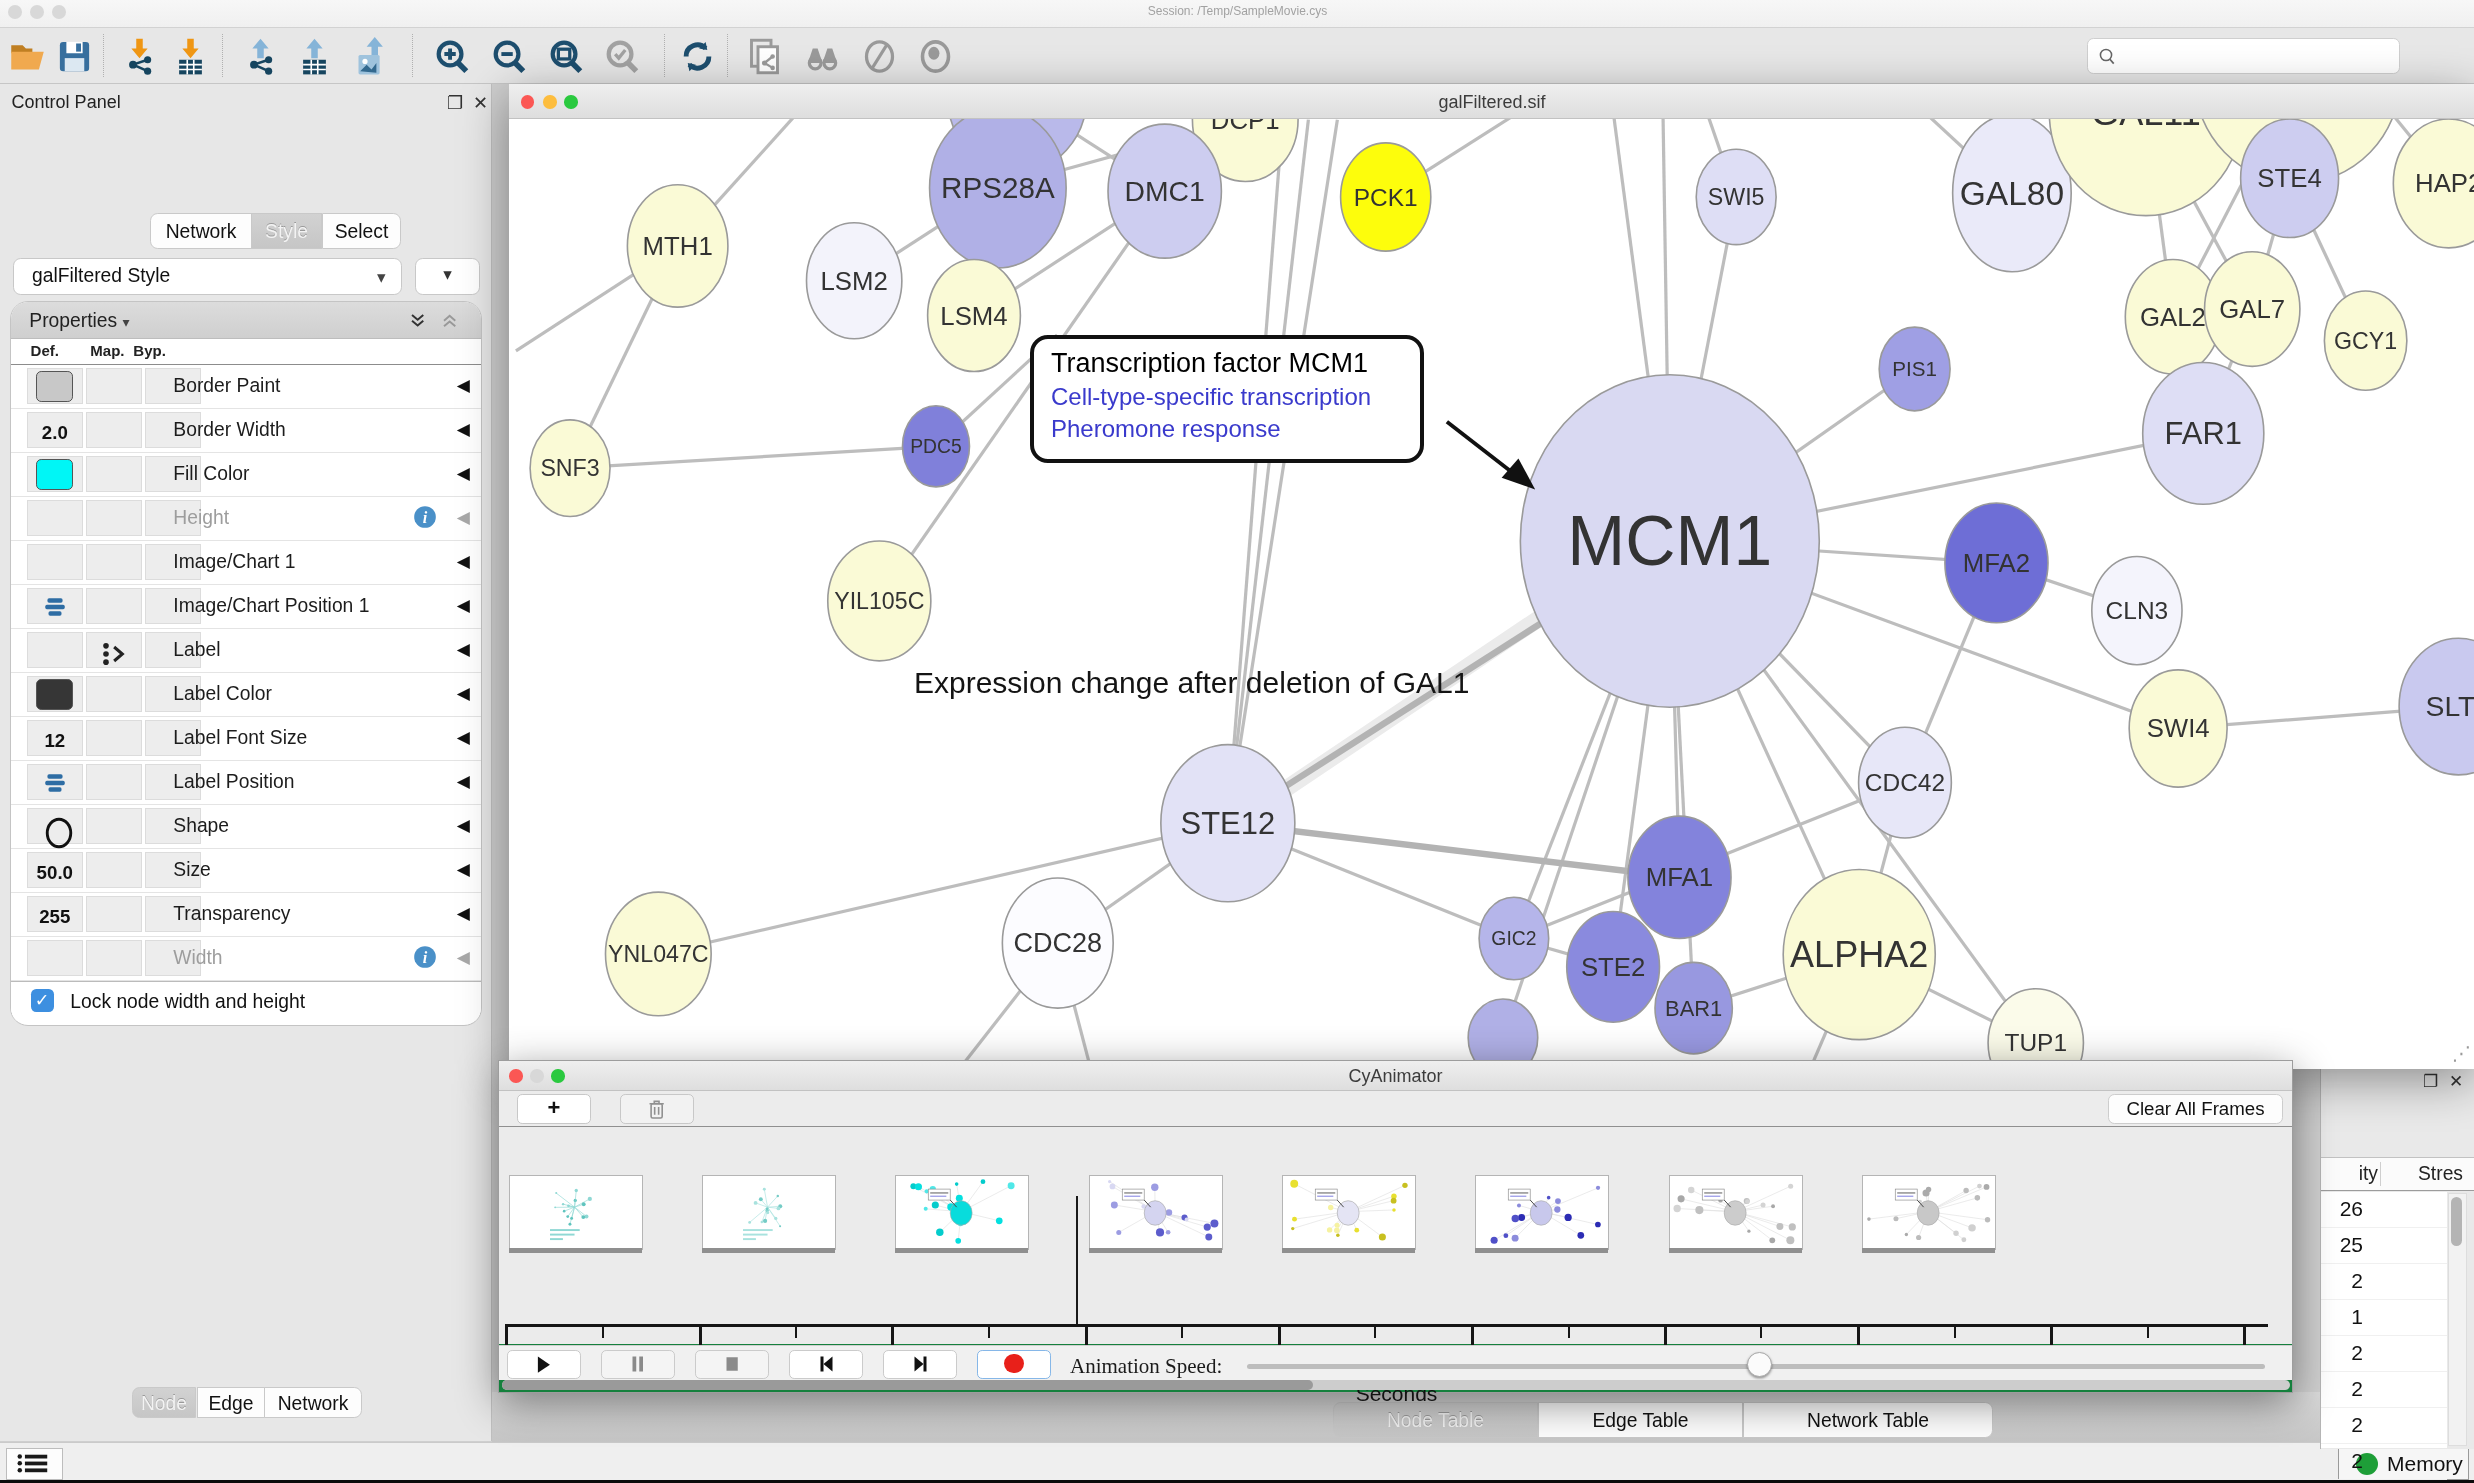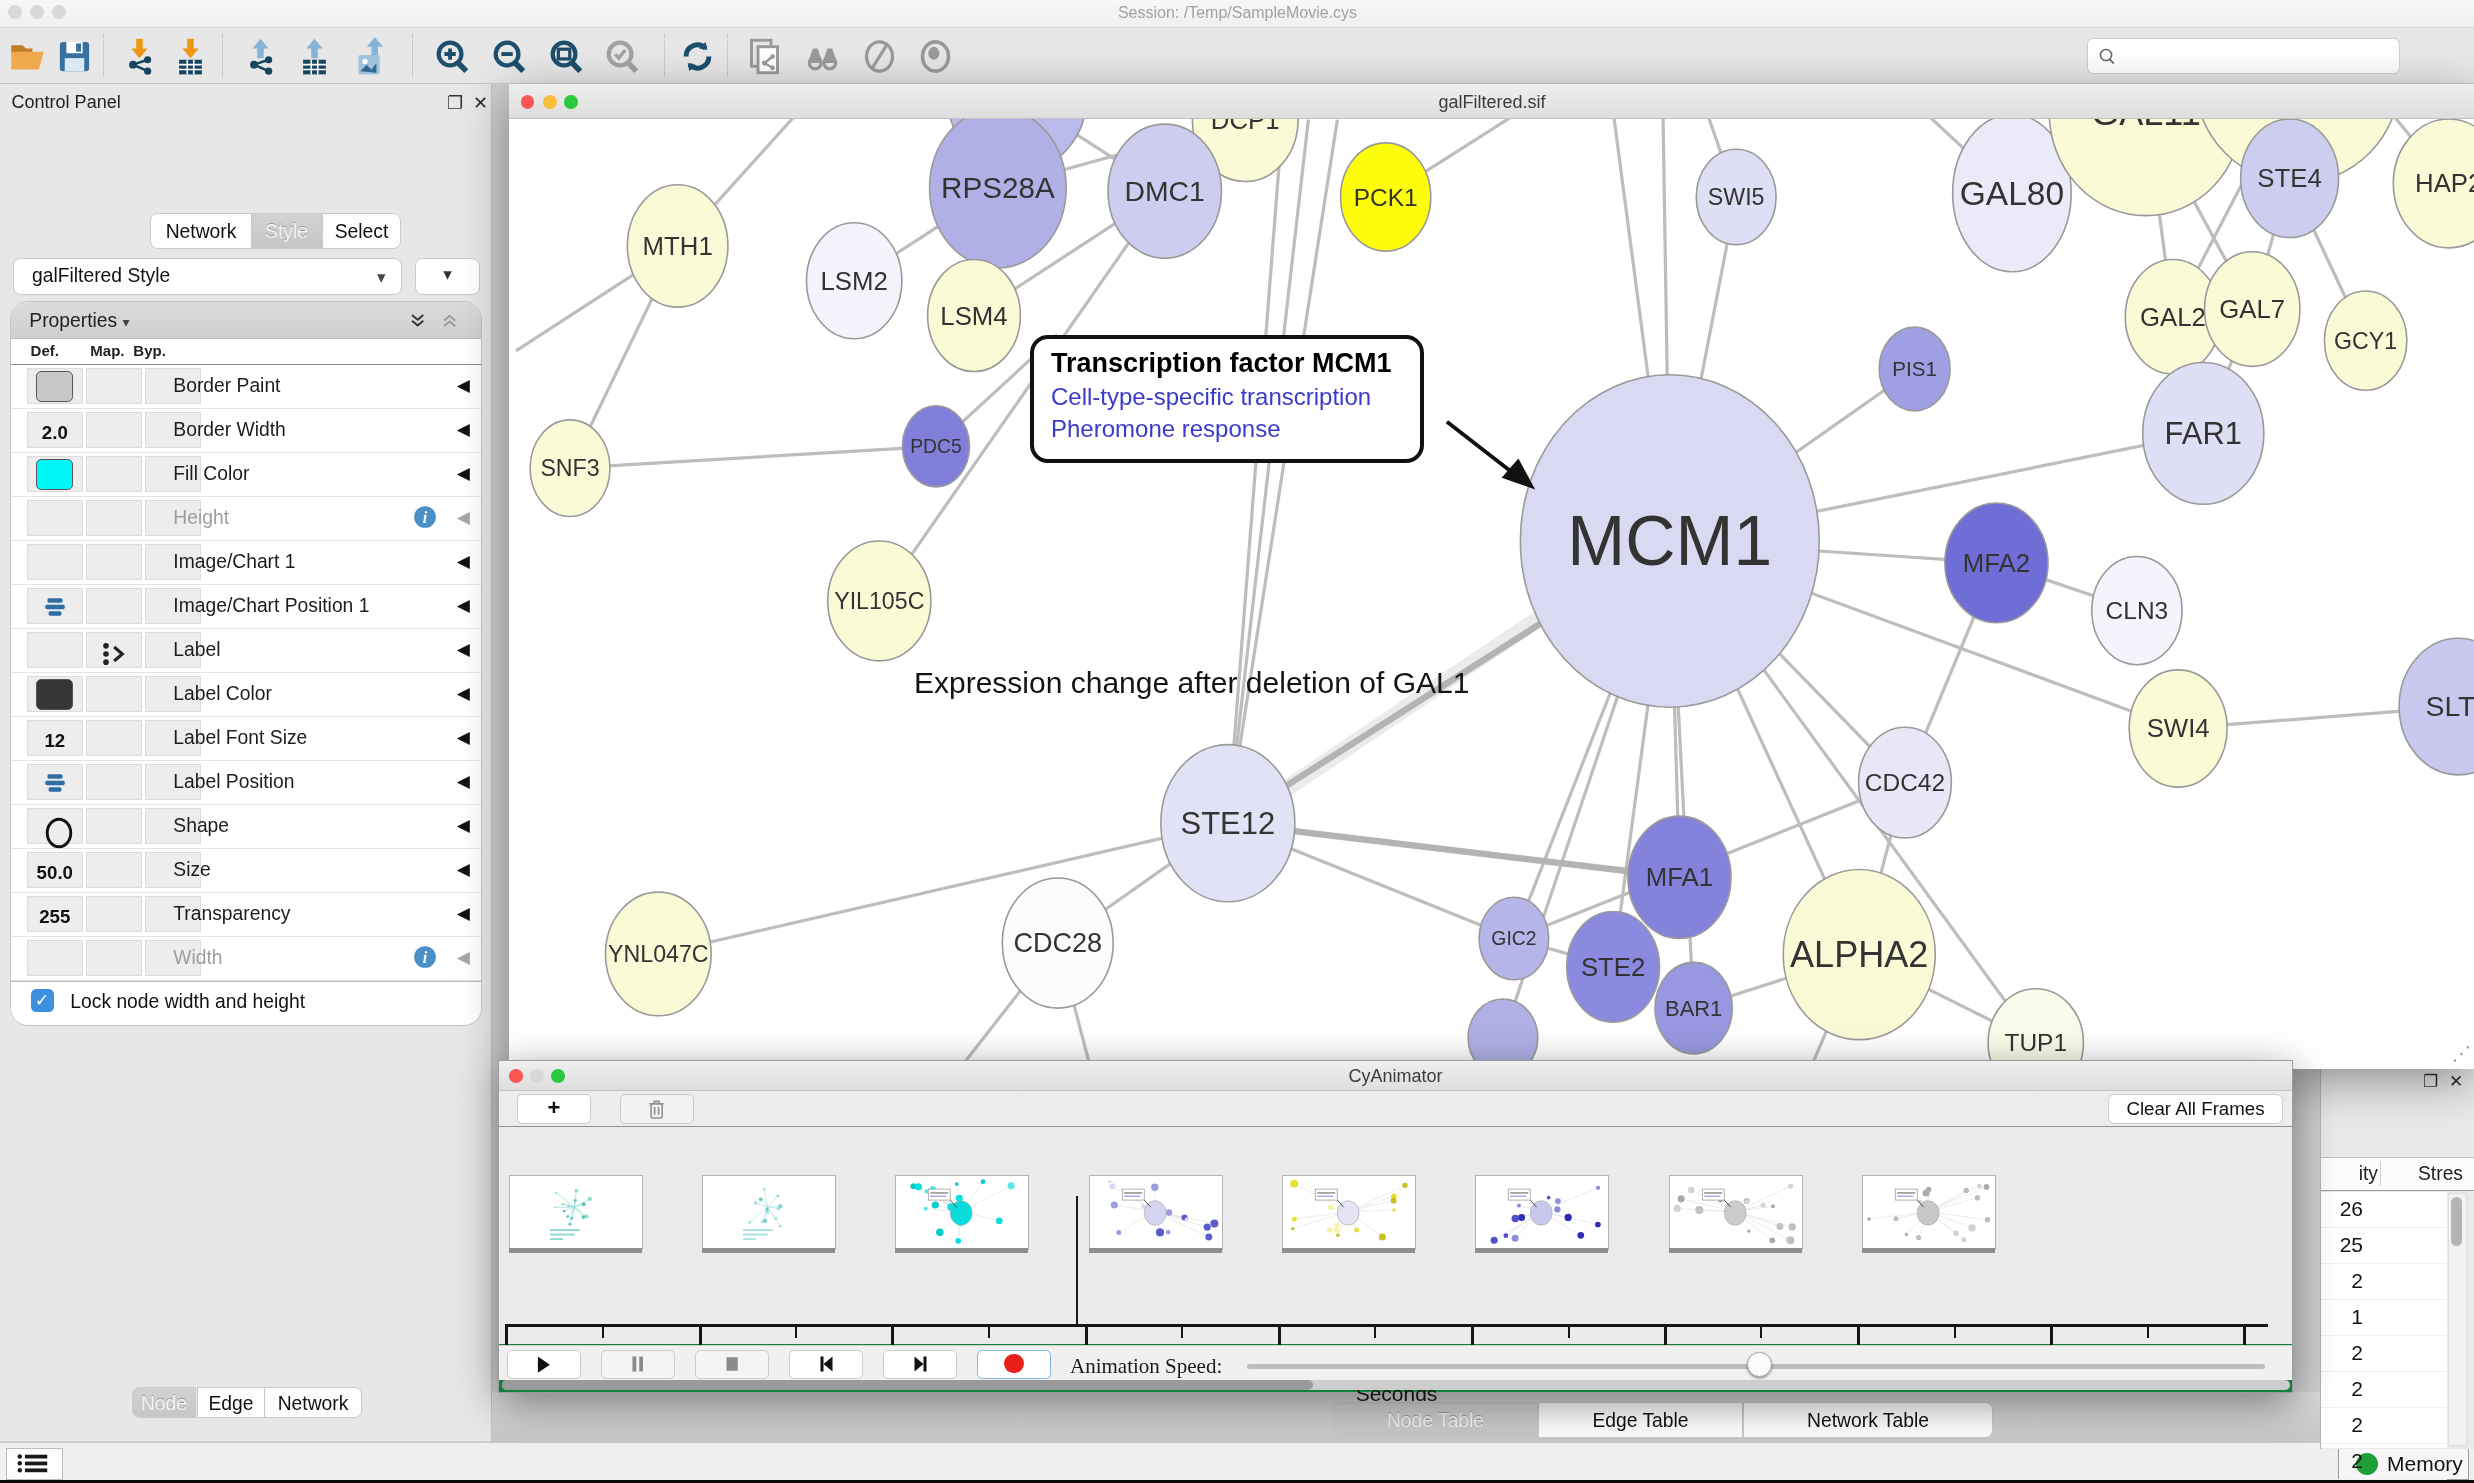--- a/index.html
+++ b/index.html
@@ -2,21 +2,21 @@
 <html style="font-size:10.3px"><head>
 <meta charset="utf-8">
 <style>
   html,body{margin:0;padding:0;background:#111;}
   #screen{position:relative;width:2475px;height:1484px;background:#cfcfcf;overflow:hidden;
           font-family:"Liberation Sans", sans-serif; -webkit-font-smoothing:antialiased;}
   .abs{position:absolute;}
   
   #menubar{left:0;top:0;width:2475px;height:27px;background:linear-gradient(#f7f7f7,#f0f0f0);border-bottom:1.3px solid #d2d2d2;}
   .graydot{width:14px;height:14px;border-radius:50%;background:#d8d8d8;display:inline-block;margin-right:8.4px;}
-  #session-title{left:0;top:3.9px;width:2475px;text-align:center;font-size:16px;color:#a2a2a2;}
+  #session-title{left:0;top:3.9px;width:2475px;text-align:center;font-size:12px;color:#a2a2a2;}
   #toolbar{left:0;top:28px;width:2475px;height:55px;background:#e7e7e7;border-bottom:1.3px solid #c6c6c6;}
   .tbicon{top:9px;width:39px;height:39px;cursor:pointer;}
   .tbsep{top:6.4px;width:0;height:43px;border-left:1.3px dotted #b0b0b0;}
   #quick-search{left:2087px;top:10.3px;width:311px;height:34px;background:#fff;border:1.3px solid #cfcfcf;border-radius:6.4px;}
   #quick-search input{position:absolute;left:36px;top:2.6px;width:258px;height:26px;border:none;outline:none;font-size:18px;background:transparent;}
   
   #control-panel{left:0;top:84px;width:491px;height:1357px;background:#e7e7e7;border-right:1.3px solid #c0c0c0;}
   #cp-title{left:11.6px;top:7.7px;font-size:18px;color:#222;}
   .winbtn{top:7.7px;font-size:18px;color:#333;cursor:pointer;}
   .tabgroup .tab{position:absolute;top:0;height:36px;line-height:36px;text-align:center;font-size:19.3px;color:#111;
@@ -42,21 +42,21 @@
   #lock-row{position:relative;height:39px;border-top:1.3px solid #bbb;background:#fff;}
   #lock-check{position:absolute;left:19.3px;top:7.7px;width:23px;height:23px;background:#3d8fe0;border-radius:5.2px;color:#fff;text-align:center;line-height:23px;font-size:17.4px;cursor:pointer;}
   #lock-label{position:absolute;left:59px;top:9px;font-size:19.3px;color:#111;}
   
   #net-window{left:509px;top:84px;width:1966px;height:985px;background:#fff;box-shadow:0 11.6px 45px rgba(0,0,0,.4);z-index:20;}
   .titlebar{position:absolute;left:0;top:0;width:100%;height:35px;background:linear-gradient(#efefef,#dedede);border-bottom:1.3px solid #c2c2c2;box-sizing:border-box;}
   .light{position:absolute;top:11px;width:13.5px;height:13.5px;border-radius:50%;cursor:pointer;}
   .wtitle{position:absolute;left:0;top:7.7px;width:100%;text-align:center;font-size:18px;color:#3c3c3c;}
   #net-canvas{position:absolute;left:0;top:35px;width:1966px;height:949px;overflow:hidden;background:#fff;}
   #annotation{position:absolute;left:521px;top:216px;width:394px;height:128px;background:#fff;border:4.5px solid #111;border-radius:18px;box-sizing:border-box;padding:9px 17px;}
-  #annotation .atitle{font-size:27px;font-weight:bold;color:#000;margin-bottom:3px;}
+  #annotation .atitle{font-size:27px;font-weight:normal;color:#000;margin-bottom:3px;}
   #annotation .alink{font-size:24px;color:#3a3acc;margin-top:3.9px;cursor:pointer;}
   #net-caption{position:absolute;left:405px;top:547px;font-size:30px;color:#141414;}
   #resize-grip{position:absolute;right:3.9px;bottom:3.9px;color:#9a9a9a;font-size:19.3px;cursor:nwse-resize;}
   
   #cyanimator{left:498px;top:1060px;width:1795px;height:333px;background:#15803d;border:1.3px solid #9d9d9d;box-sizing:border-box;box-shadow:0 10.3px 39px rgba(0,0,0,.45);z-index:40;}
   #cy-toolbar{position:absolute;left:0;top:30px;width:100%;height:36px;background:#ececec;border-bottom:1.9px solid #8f8f8f;box-sizing:border-box;}
   .cybtn{position:absolute;top:3.2px;height:28px;border:1.3px solid #c8c8c8;border-radius:5.2px;background:#fff;cursor:pointer;}
   #clear-frames-btn{position:absolute;right:9px;top:2.6px;width:173px;height:28px;background:#fdfdfd;border:1.3px solid #cdcdcd;border-radius:6.4px;font-size:18.7px;text-align:center;line-height:27px;color:#111;cursor:pointer;}
   #timeline{position:absolute;left:0;top:66px;width:100%;height:217px;background:#ebebeb;}
   .thumb{position:absolute;top:48px;width:132px;height:73px;background:#fff;border:0.6px solid #b5b5b5;cursor:pointer;}

